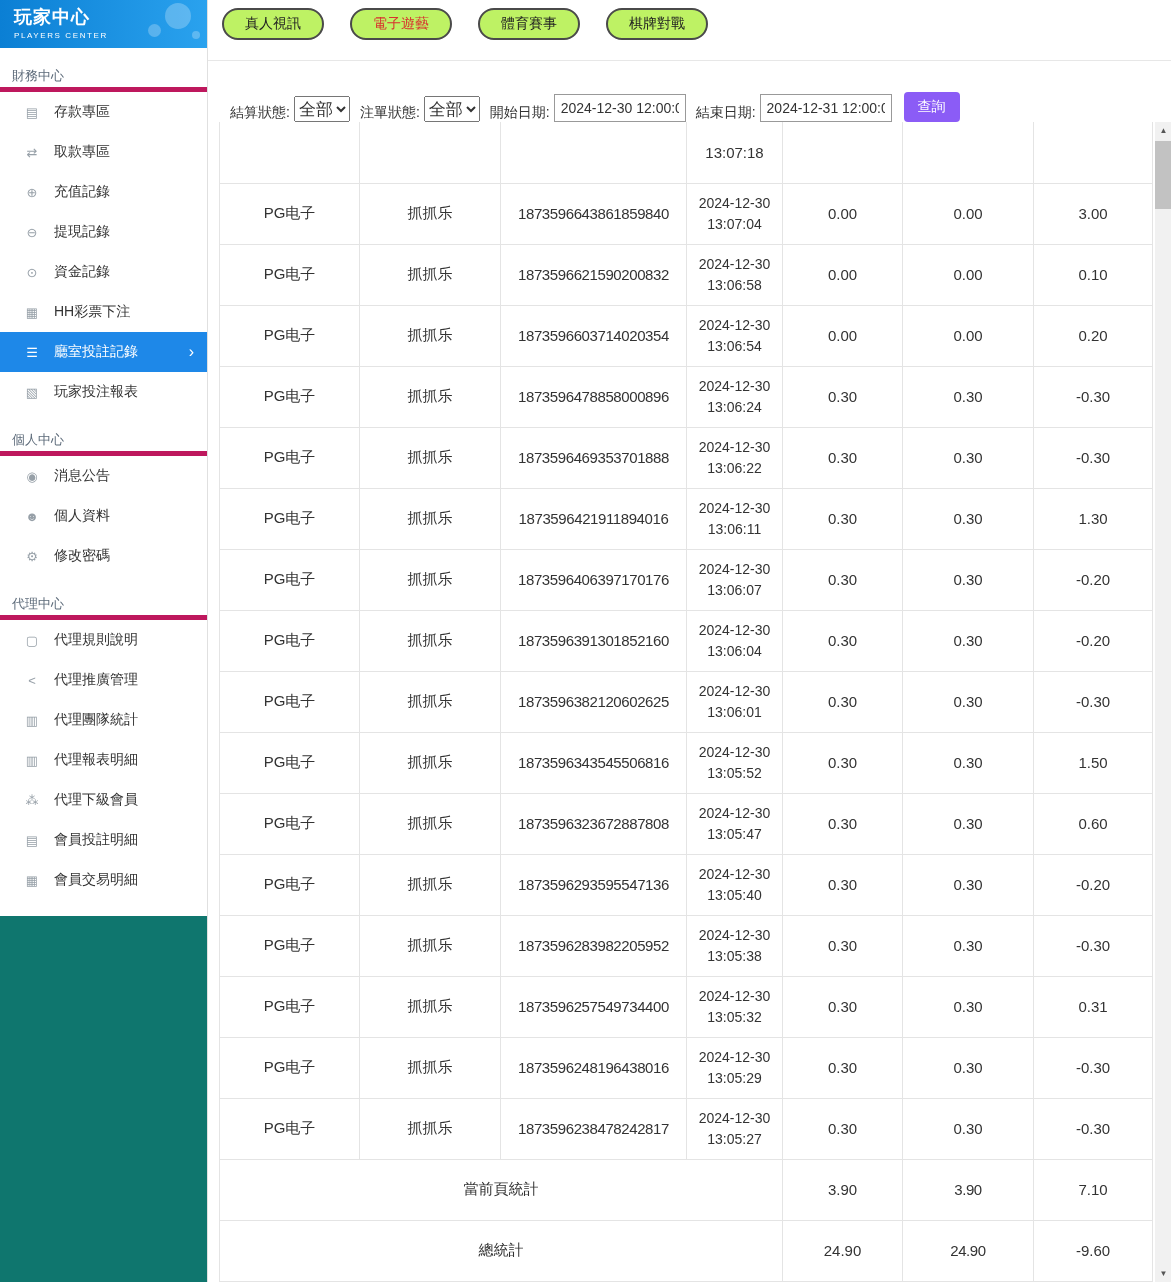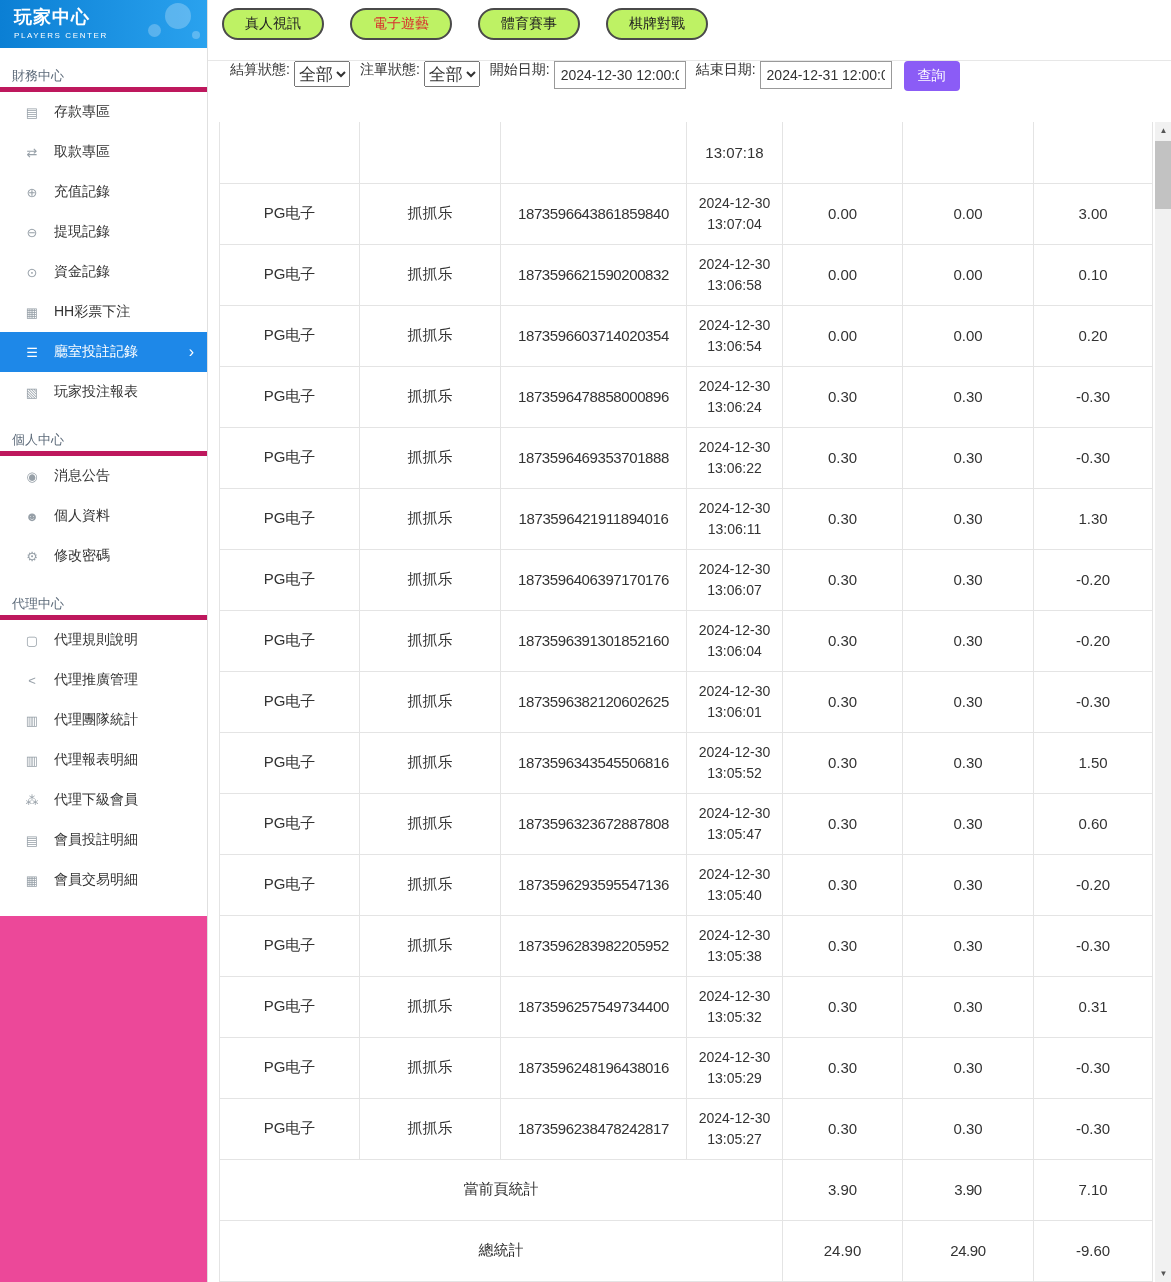--- a/index.html
+++ b/index.html
@@ -1,42 +1,42 @@
 <!DOCTYPE html>
 <html><head>
 <meta charset="utf-8">
 <style>
   *{margin:0;padding:0;box-sizing:border-box}
   html,body{width:1171px;height:1282px;overflow:hidden}
   body{font-family:"Liberation Sans","DejaVu Sans",sans-serif;background:#fff;color:#333}
   .page{display:flex;width:100%;height:100%}
 
   
-  .sidebar{width:208px;flex:0 0 208px;background:#ec4899;border-right:1px solid #e0e0e0}
+  .sidebar{width:208px;flex:0 0 208px;background:#0f766e;border-right:1px solid #e0e0e0}
   .sidebar-white{background:#fff;padding-bottom:16px}
   .brand{height:48px;background:linear-gradient(90deg,#0b7fd4,#2aa2ee);position:relative;color:#fff;padding:5px 0 0 14px;overflow:hidden}
   .brand-title{font-size:18px;font-weight:bold;letter-spacing:1px}
   .brand-sub{font-size:8px;letter-spacing:1.6px;margin-top:2px}
   .bubble{position:absolute;border-radius:50%;background:rgba(255,255,255,.25)}
   .b1{width:26px;height:26px;right:16px;top:3px}
   .b2{width:13px;height:13px;right:46px;top:24px}
   .b3{width:8px;height:8px;right:7px;top:31px}
   .nav-title{margin-top:10px;padding:9px 12px 2px;font-size:13px;color:#5d6b7a;border-bottom:5px solid #be185d}
   .nav-item{height:40px;display:flex;align-items:center;padding-left:23px;position:relative;cursor:pointer;font-size:14px;color:#333}
   .nav-icon{width:18px;color:#97a0a8;font-size:13px;margin-right:13px;text-align:center;flex:0 0 18px}
   .nav-item.active{background:#1e88e8;color:#fff}
   .nav-item.active .nav-icon{color:#fff}
   .chev{position:absolute;right:13px;font-size:16px;color:#fff}
 
   
   .main{flex:1;position:relative;background:#fff}
   .tabs{height:61px;padding:8px 0 0 14px;border-bottom:1px solid #e7e7e7;display:flex;gap:26px;align-items:flex-start}
   .tab{background:#bef264;border:2px solid #4a4a4a;border-radius:17px;height:32px;padding:0 21px;font-size:14px;color:#222;cursor:pointer;font-family:inherit}
   .tab.active{color:#d8302f}
-  .filters{height:61px;display:flex;align-items:flex-start;padding-left:12px;font-size:14px}
+  .filters{height:61px;display:flex;align-items:flex-end;padding-left:12px;font-size:14px}
   .flabel{margin:0 4px 0 10px}
   .fselect{height:26px;font-size:17px;min-width:56px;font-family:inherit;color:#333}
   .fdate{height:28px;width:132px;border:1px solid #999;font-size:14px;padding:0 6px;font-family:inherit;color:#333}
   .query-btn{margin-left:12px;height:30px;padding:0 14px;background:#8b5cf6;color:#fff;border:none;border-radius:4px;font-size:14px;cursor:pointer;font-family:inherit}
 
   
   .table-wrap{margin:0 19px 0 11px}
   table{border-collapse:collapse;width:933px;table-layout:fixed}
   .c1{width:140px}.c2{width:141px}.c3{width:186px}.c4{width:96px}.c5{width:120px}.c6{width:131px}.c7{width:119px}
   td{border:1px solid #e4e4e4;text-align:center;font-size:15px;padding:0 5px;white-space:nowrap;overflow:hidden;vertical-align:middle}

